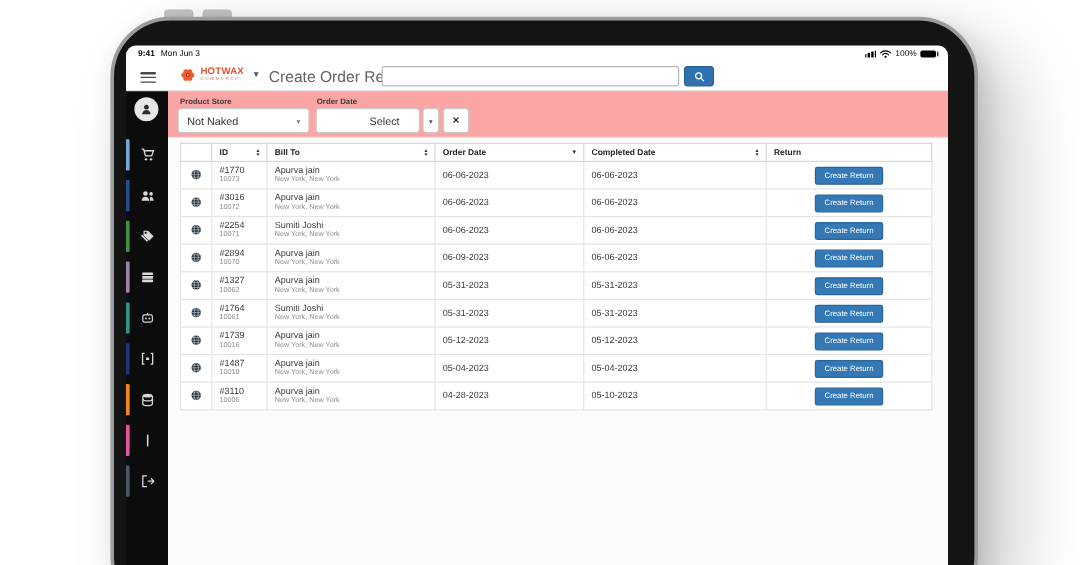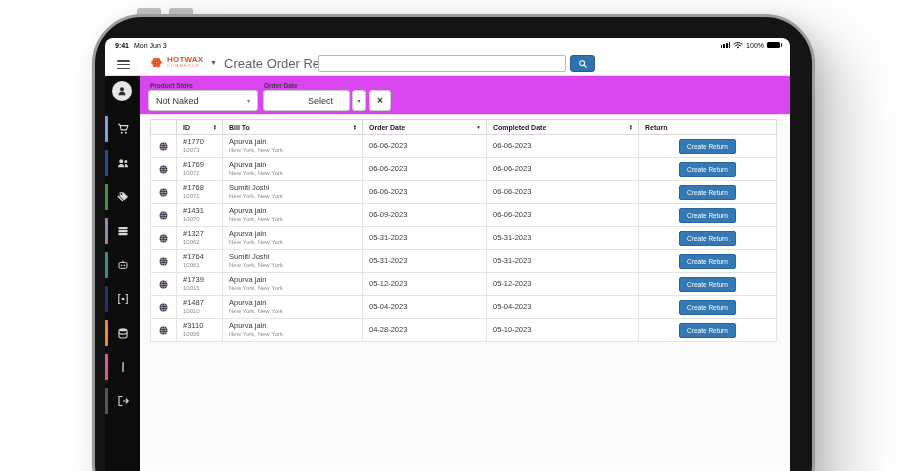--- a/index.html
+++ b/index.html
@@ -60,21 +60,21 @@
   .nav { position:absolute; top:36px; left:0; right:0; }
   .nav-item { position:relative; height:34px; display:flex; align-items:center;
     justify-content:center; cursor:pointer; }
   .nav-item .strip { position:absolute; left:0; top:4px; width:3px; height:26px;
     border-radius:0 1px 1px 0; }
   .nav-item svg { width:12px; height:12px; }
 
   
   .content { position:absolute; left:35px; top:38px; right:0; bottom:0; background:#fbfbfb; }
   .filterbar { position:absolute; top:0; left:0; right:0; height:39px;
-    background:#d946ef; border-bottom:1px solid #e4e4e4; }
+    background:#fca5a5; border-bottom:1px solid #e4e4e4; }
   .f-label { position:absolute; font-size:6.5px; font-weight:bold; color:#3c3c3c; }
   .lbl1 { left:10px; top:6px; } .lbl2 { left:124px; top:6px; }
   .dd { position:absolute; top:14px; height:21px; background:#fff;
     border:1px solid #c9c9c9; border-radius:3px; display:flex; align-items:center;
     font-size:9px; color:#333; cursor:pointer;padding-left:28px; }
   .dd1 { left:8px; width:110px; padding:0 7px; justify-content:space-between; }
   .dd2 { left:123px; width:87px; justify-content:center; }
   .dd-caret { color:#777; font-size:6px; }
   .sq-btn { position:absolute; top:14px; height:21px; background:#fff;
     border:1px solid #c9c9c9; border-radius:3px; display:flex; align-items:center;
@@ -350,21 +350,21 @@
 
   <tr>
     <td class="c-icon">
       <svg width="9" height="9" viewBox="0 0 12 12">
         <circle cx="6" cy="6" r="5.2" fill="#222a33"></circle>
         <ellipse cx="6" cy="6" rx="2.3" ry="5.2" fill="none" stroke="#cdd5dd" stroke-width=".7"></ellipse>
         <path d="M.8 6h10.4M1.6 3.2h8.8M1.6 8.8h8.8" stroke="#cdd5dd" stroke-width=".7" fill="none"></path>
       </svg>
     </td>
     <td>
-      <div class="cell-main">#1769</div>
+      <div class="cell-main">#3016</div>
       <div class="cell-sub">10072</div>
     </td>
     <td>
       <div class="cell-main">Apurva jain</div>
       <div class="cell-sub">New York, New York</div>
     </td>
     <td>
                   <div class="cell-main">06-06-2023</div>
                 </td>
     <td>
@@ -377,21 +377,21 @@
 
   <tr>
     <td class="c-icon">
       <svg width="9" height="9" viewBox="0 0 12 12">
         <circle cx="6" cy="6" r="5.2" fill="#222a33"></circle>
         <ellipse cx="6" cy="6" rx="2.3" ry="5.2" fill="none" stroke="#cdd5dd" stroke-width=".7"></ellipse>
         <path d="M.8 6h10.4M1.6 3.2h8.8M1.6 8.8h8.8" stroke="#cdd5dd" stroke-width=".7" fill="none"></path>
       </svg>
     </td>
     <td>
-      <div class="cell-main">#1768</div>
+      <div class="cell-main">#2254</div>
       <div class="cell-sub">10071</div>
     </td>
     <td>
       <div class="cell-main">Sumiti Joshi</div>
       <div class="cell-sub">New York, New York</div>
     </td>
     <td>
                   <div class="cell-main">06-06-2023</div>
                 </td>
     <td>
@@ -404,21 +404,21 @@
 
   <tr>
     <td class="c-icon">
       <svg width="9" height="9" viewBox="0 0 12 12">
         <circle cx="6" cy="6" r="5.2" fill="#222a33"></circle>
         <ellipse cx="6" cy="6" rx="2.3" ry="5.2" fill="none" stroke="#cdd5dd" stroke-width=".7"></ellipse>
         <path d="M.8 6h10.4M1.6 3.2h8.8M1.6 8.8h8.8" stroke="#cdd5dd" stroke-width=".7" fill="none"></path>
       </svg>
     </td>
     <td>
-      <div class="cell-main">#1431</div>
+      <div class="cell-main">#2894</div>
       <div class="cell-sub">10070</div>
     </td>
     <td>
       <div class="cell-main">Apurva jain</div>
       <div class="cell-sub">New York, New York</div>
     </td>
     <td>
                   <div class="cell-main">06-09-2023</div>
                 </td>
     <td>

